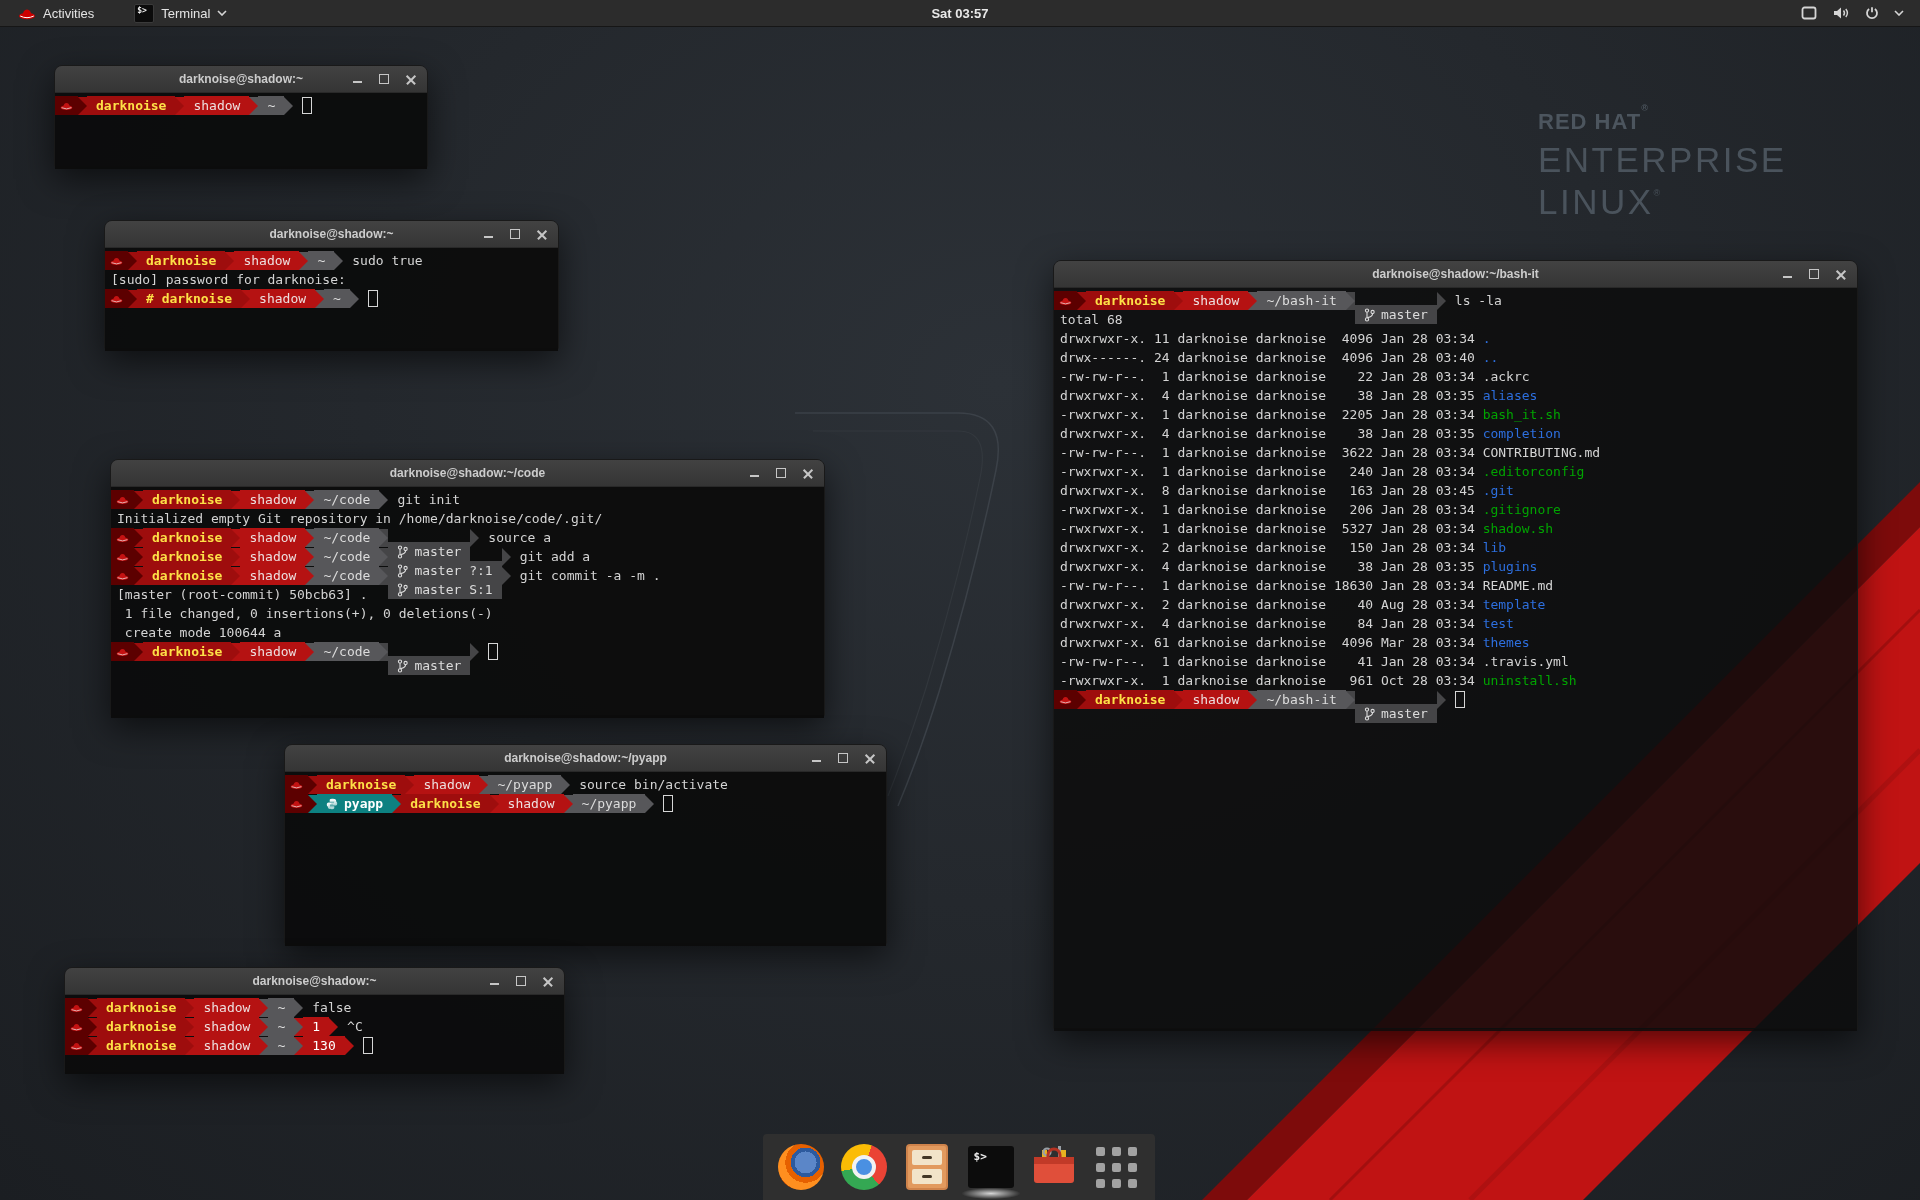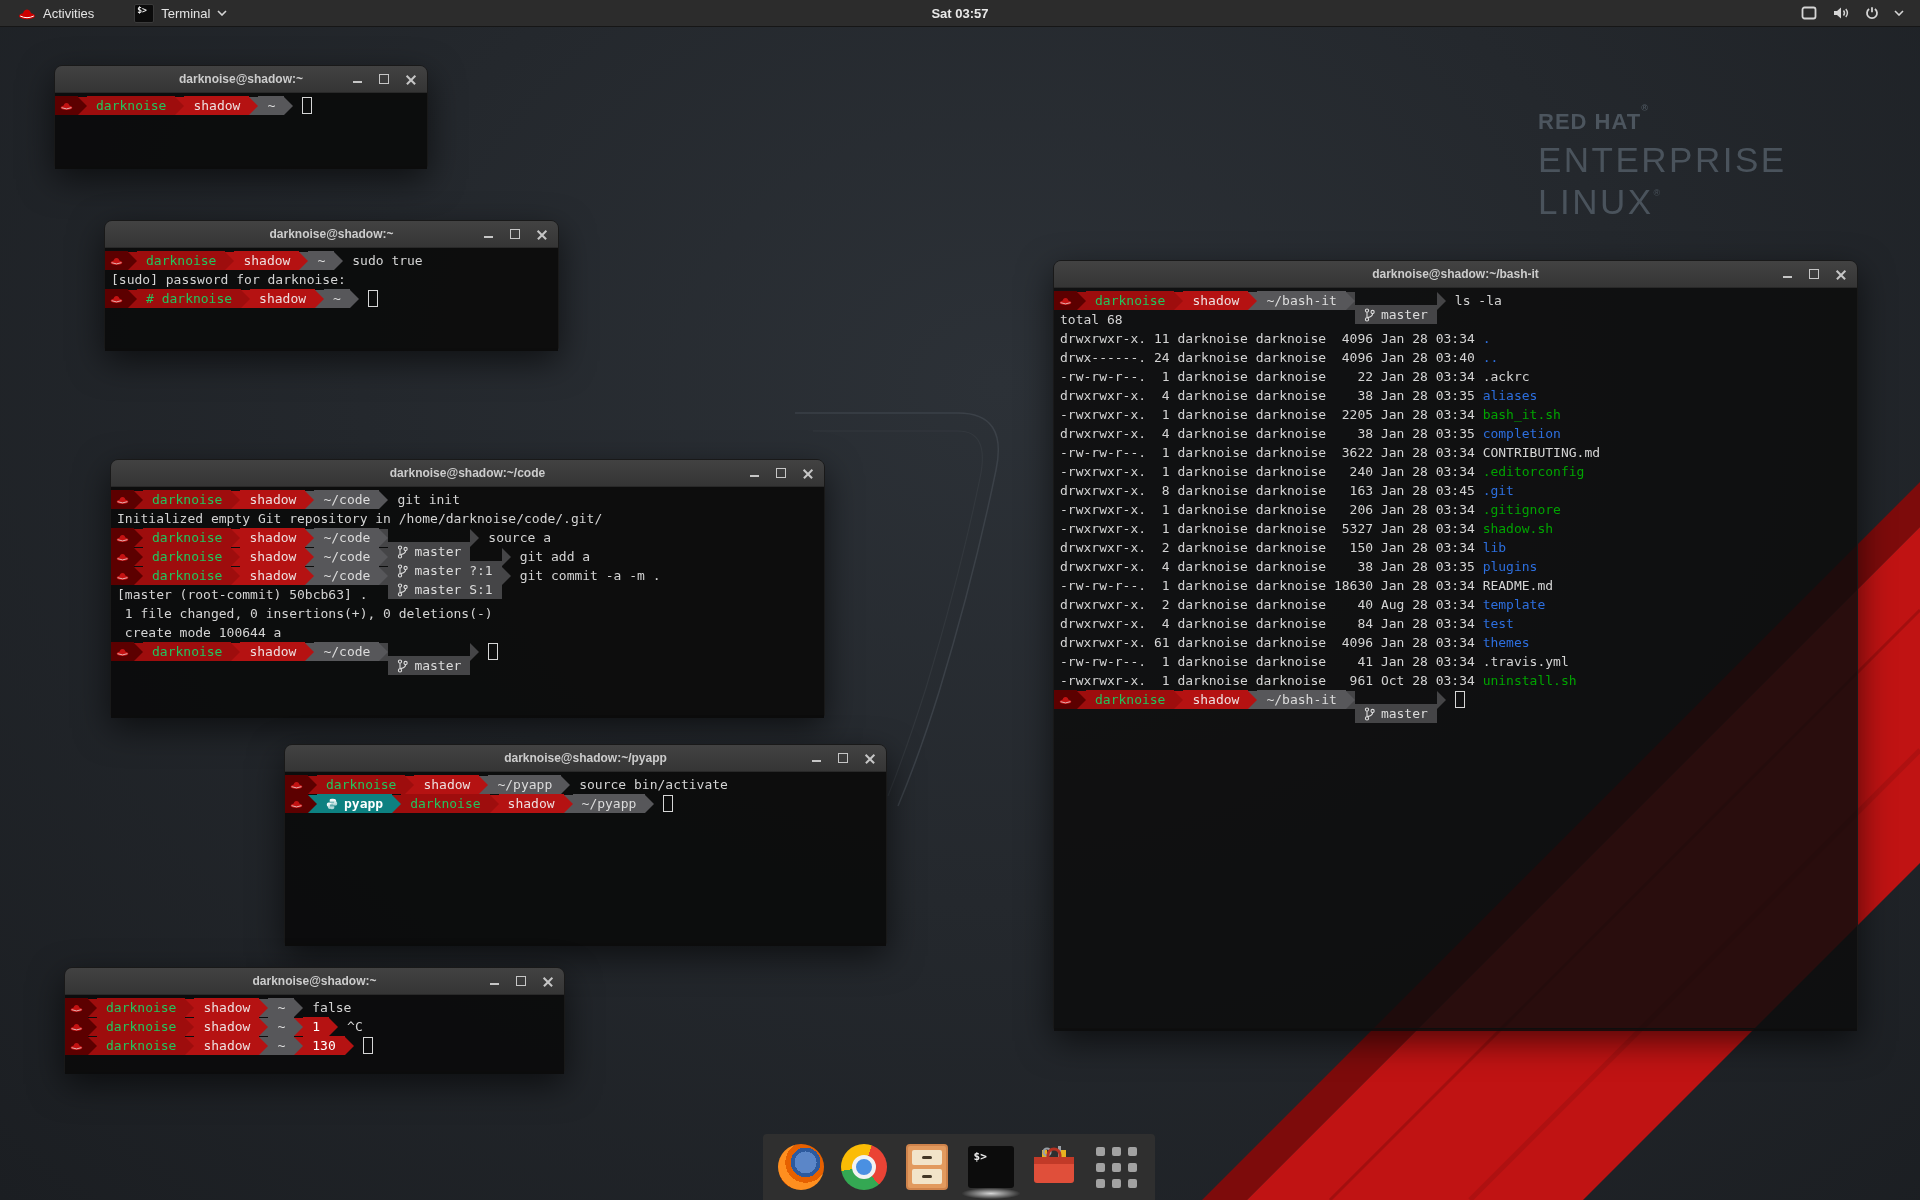--- a/index.html
+++ b/index.html
@@ -44,21 +44,21 @@
   .wb-close::before,.wb-close::after{content:"";position:absolute;left:-1px;top:4.5px;width:12px;height:1.6px;background:#c6c6c6;}
   .wb-close::before{transform:rotate(45deg);} .wb-close::after{transform:rotate(-45deg);}
 
   .tbody{background:rgba(12,12,12,.95);height:calc(100% - 27px);padding-top:3px;overflow:hidden;}
   .glassy .tbody{background:rgba(12,12,12,.84);}
 
   .trow{display:flex;align-items:center;height:19px;white-space:pre;
     font-family:"DejaVu Sans Mono",monospace;font-size:13px;color:#d4d4d4;}
   .seg{display:inline-flex;align-items:center;height:19px;padding:0 9px;}
   .seg-hat{padding:0 5px;}
-  .seg-user{font-weight:normal;color:#22c55e;}
+  .seg-user{font-weight:bold;color:#fde047;}
   .seg-host{color:#eddede;}
   .seg-path{color:#dcdcdc;}
   .seg-branch{color:#dcdcdc;margin-top:28px;}
   .seg-exit{color:#ffffff;}
   .seg-venv{color:#ffffff;font-weight:bold;}
   .segicon{display:inline-flex;margin-right:6px;}
   .parrow{display:inline-block;width:0;height:0;
     border-top:9.5px solid transparent;border-bottom:9.5px solid transparent;border-left:9px solid transparent;}
   .cmd{margin-left:9px;}
   .out{padding-left:6px;}
@@ -373,21 +373,21 @@
           <div class="trow"><span class="out">-rw-rw-r--.  1 darknoise darknoise  3622 Jan 28 03:34 </span><span>CONTRIBUTING.md</span></div>
           <div class="trow"><span class="out">-rwxrwxr-x.  1 darknoise darknoise   240 Jan 28 03:34 </span><span class="fc-exec">.editorconfig</span></div>
           <div class="trow"><span class="out">drwxrwxr-x.  8 darknoise darknoise   163 Jan 28 03:45 </span><span class="fc-dir">.git</span></div>
           <div class="trow"><span class="out">-rwxrwxr-x.  1 darknoise darknoise   206 Jan 28 03:34 </span><span class="fc-exec">.gitignore</span></div>
           <div class="trow"><span class="out">-rwxrwxr-x.  1 darknoise darknoise  5327 Jan 28 03:34 </span><span class="fc-exec">shadow.sh</span></div>
           <div class="trow"><span class="out">drwxrwxr-x.  2 darknoise darknoise   150 Jan 28 03:34 </span><span class="fc-dir">lib</span></div>
           <div class="trow"><span class="out">drwxrwxr-x.  4 darknoise darknoise    38 Jan 28 03:35 </span><span class="fc-dir">plugins</span></div>
           <div class="trow"><span class="out">-rw-rw-r--.  1 darknoise darknoise 18630 Jan 28 03:34 </span><span>README.md</span></div>
           <div class="trow"><span class="out">drwxrwxr-x.  2 darknoise darknoise    40 Aug 28 03:34 </span><span class="fc-dir">template</span></div>
           <div class="trow"><span class="out">drwxrwxr-x.  4 darknoise darknoise    84 Jan 28 03:34 </span><span class="fc-dir">test</span></div>
-          <div class="trow"><span class="out">drwxrwxr-x. 61 darknoise darknoise  4096 Jan 28 03:34 </span><span class="fc-dir">themes</span></div>
+          <div class="trow"><span class="out">drwxrwxr-x. 61 darknoise darknoise  4096 Mar 28 03:34 </span><span class="fc-dir">themes</span></div>
           <div class="trow"><span class="out">-rw-rw-r--.  1 darknoise darknoise    41 Jan 28 03:34 </span><span>.travis.yml</span></div>
           <div class="trow"><span class="out">-rwxrwxr-x.  1 darknoise darknoise   961 Oct 28 03:34 </span><span class="fc-exec">uninstall.sh</span></div>
           <div class="trow"><span class="seg seg-hat" style="background-color: rgb(92, 0, 0);"><svg width="13" height="11" viewBox="0 0 18 14">
                 <ellipse cx="9" cy="10" rx="8" ry="3.3" fill="#c41212"></ellipse>
                 <path d="M4.5 9.8 Q5.2 3.6 9 3.6 Q12.8 3.6 13.5 9.8" fill="#c41212"></path>
                 <path d="M2.2 10 q6.8 3.4 13.6 0" stroke="#e9caca" stroke-width="1.2" fill="none"></path>
               </svg></span><span class="parrow" style="border-left-color: rgb(92, 0, 0); background-color: rgb(158, 13, 13);"></span><span class="seg seg-user" style="background-color: rgb(158, 13, 13);">darknoise</span><span class="parrow" style="border-left-color: rgb(158, 13, 13); background-color: rgb(181, 18, 18);"></span><span class="seg seg-host" style="background-color: rgb(181, 18, 18);">shadow</span><span class="parrow" style="border-left-color: rgb(181, 18, 18); background-color: rgb(87, 87, 90);"></span><span class="seg seg-path" style="background-color: rgb(87, 87, 90);">~/bash-it</span><span class="parrow" style="border-left-color: rgb(87, 87, 90); background-color: rgb(69, 69, 71);"></span><span class="seg seg-branch" style="background-color: rgb(69, 69, 71);"><span class="segicon"><svg width="11" height="14" viewBox="0 0 11 14">
                   <circle cx="3" cy="2.6" r="1.6" fill="none" stroke="#dcdcdc" stroke-width="1.1"></circle>
                   <circle cx="3" cy="11.4" r="1.6" fill="none" stroke="#dcdcdc" stroke-width="1.1"></circle>
                   <circle cx="8.6" cy="4" r="1.6" fill="none" stroke="#dcdcdc" stroke-width="1.1"></circle>

